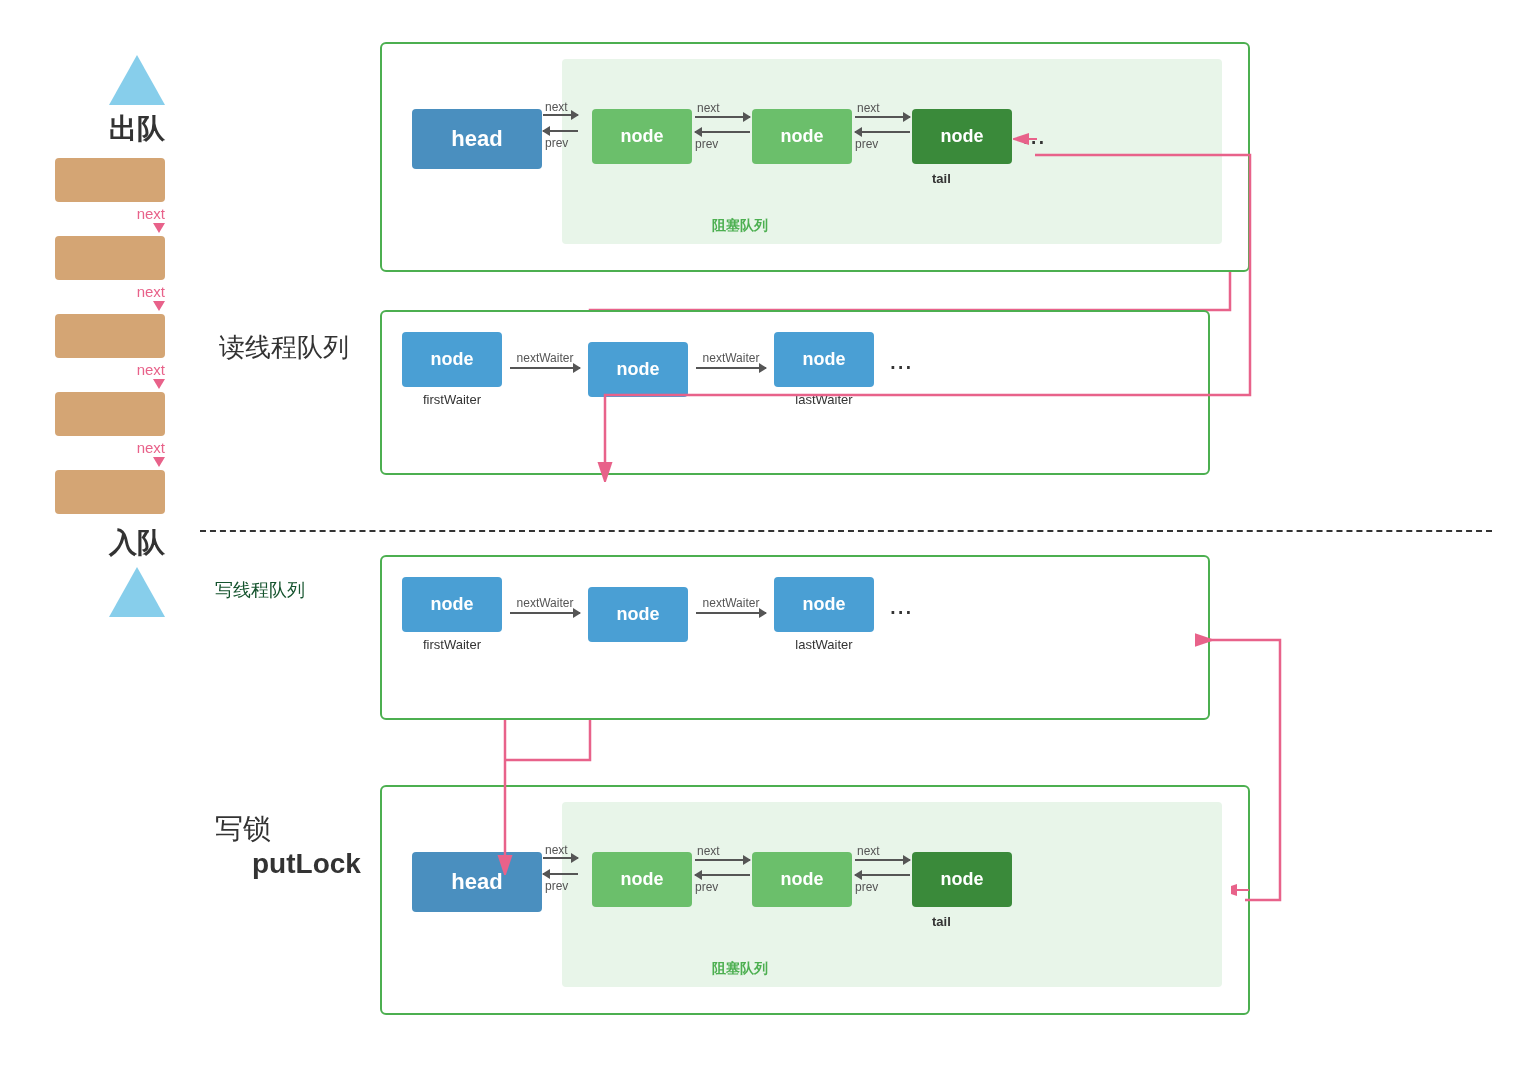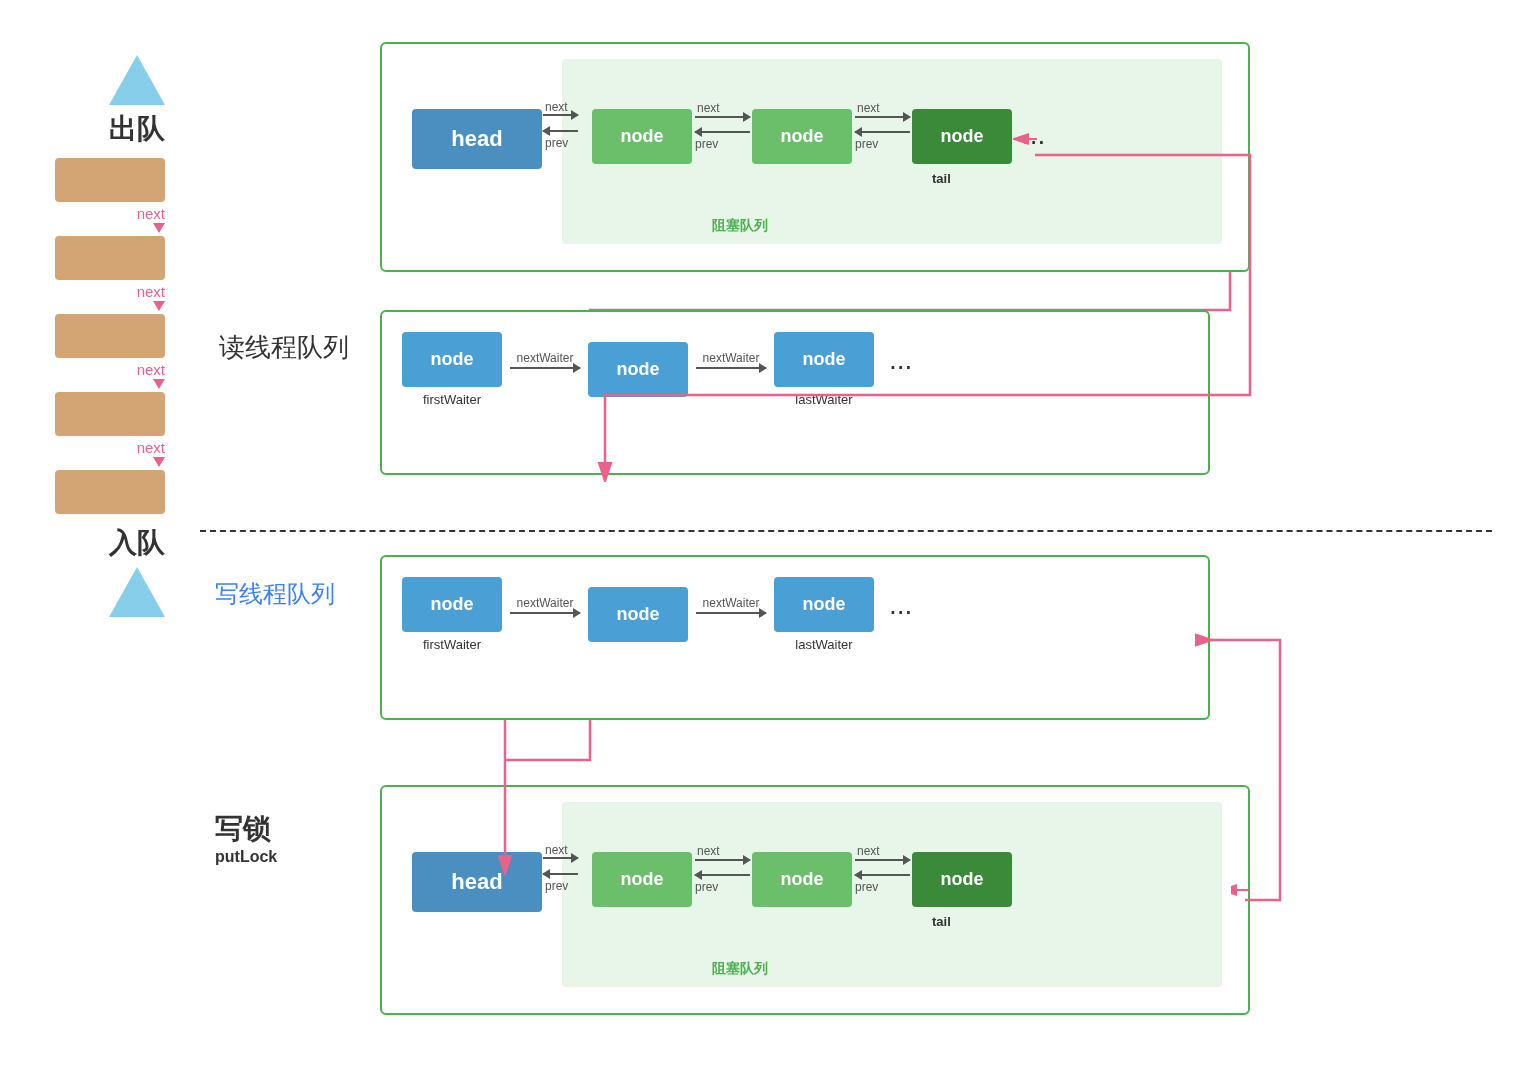--- a/index.html
+++ b/index.html
@@ -164,21 +164,21 @@
 
       <div style="display:flex;flex-direction:column;align-items:center;">
         <div style="width:100px;height:55px;background:#4A9FD4;border-radius:4px;display:flex;align-items:center;justify-content:center;color:#fff;font-weight:bold;font-size:18px;">node</div>
         <div style="font-size:13px;color:#333;margin-top:5px;">lastWaiter</div>
       </div>
 
       <div style="font-size:28px;color:#333;margin-left:15px;margin-bottom:20px;">...</div>
     </div>
   </div>
 
-  <div style="position:absolute;left:215px;top:578px;font-size:24px;color:#3b82f6;">写线程队列</div>
+  <div style="position:absolute;left:215px;top:578px;font-size:18px;color:#14532d;">写线程队列</div>
 
   <div style="position:absolute;left:380px;top:555px;width:830px;height:165px;border:2.5px solid #4CAF50;border-radius:6px;background:#fff;padding:15px 20px;">
     <div style="display:flex;align-items:center;padding-top:5px;">
 
       <div style="display:flex;flex-direction:column;align-items:center;">
         <div style="width:100px;height:55px;background:#4A9FD4;border-radius:4px;display:flex;align-items:center;justify-content:center;color:#fff;font-weight:bold;font-size:18px;">node</div>
         <div style="font-size:13px;color:#333;margin-top:5px;">firstWaiter</div>
       </div>
 
       <div style="display:flex;flex-direction:column;align-items:center;margin:0 8px;margin-bottom:20px;">
@@ -202,22 +202,22 @@
       <div style="display:flex;flex-direction:column;align-items:center;">
         <div style="width:100px;height:55px;background:#4A9FD4;border-radius:4px;display:flex;align-items:center;justify-content:center;color:#fff;font-weight:bold;font-size:18px;">node</div>
         <div style="font-size:13px;color:#333;margin-top:5px;">lastWaiter</div>
       </div>
 
       <div style="font-size:28px;color:#333;margin-left:15px;margin-bottom:20px;">...</div>
     </div>
   </div>
 
   <div style="position:absolute;left:215px;top:810px;">
-    <div style="font-size:28px;color:#333;font-weight:bold;">写锁</div>
-    <div style="font-size:16px;font-weight:bold;color:#333;">putLock</div>
+    <div style="font-size:28px;color:#333;font-weight:normal;">写锁</div>
+    <div style="font-size:28px;font-weight:bold;color:#333;margin-left:37px;">putLock</div>
   </div>
 
   <div style="position:absolute;left:380px;top:785px;width:870px;height:230px;border:2.5px solid #4CAF50;border-radius:6px;background:#fff;">
 
     <div style="position:absolute;left:180px;top:15px;width:660px;height:185px;background:#E8F5E9;border-radius:4px;">
 
       <div style="position:absolute;left:30px;top:50px;width:100px;height:55px;background:#6BBF6B;border-radius:4px;display:flex;align-items:center;justify-content:center;color:#fff;font-weight:bold;font-size:18px;">node</div>
 
       <div style="position:absolute;left:135px;top:42px;font-size:12px;color:#555;">next</div>
       <div style="position:absolute;left:133px;top:57px;width:55px;height:2px;background:#555;">

